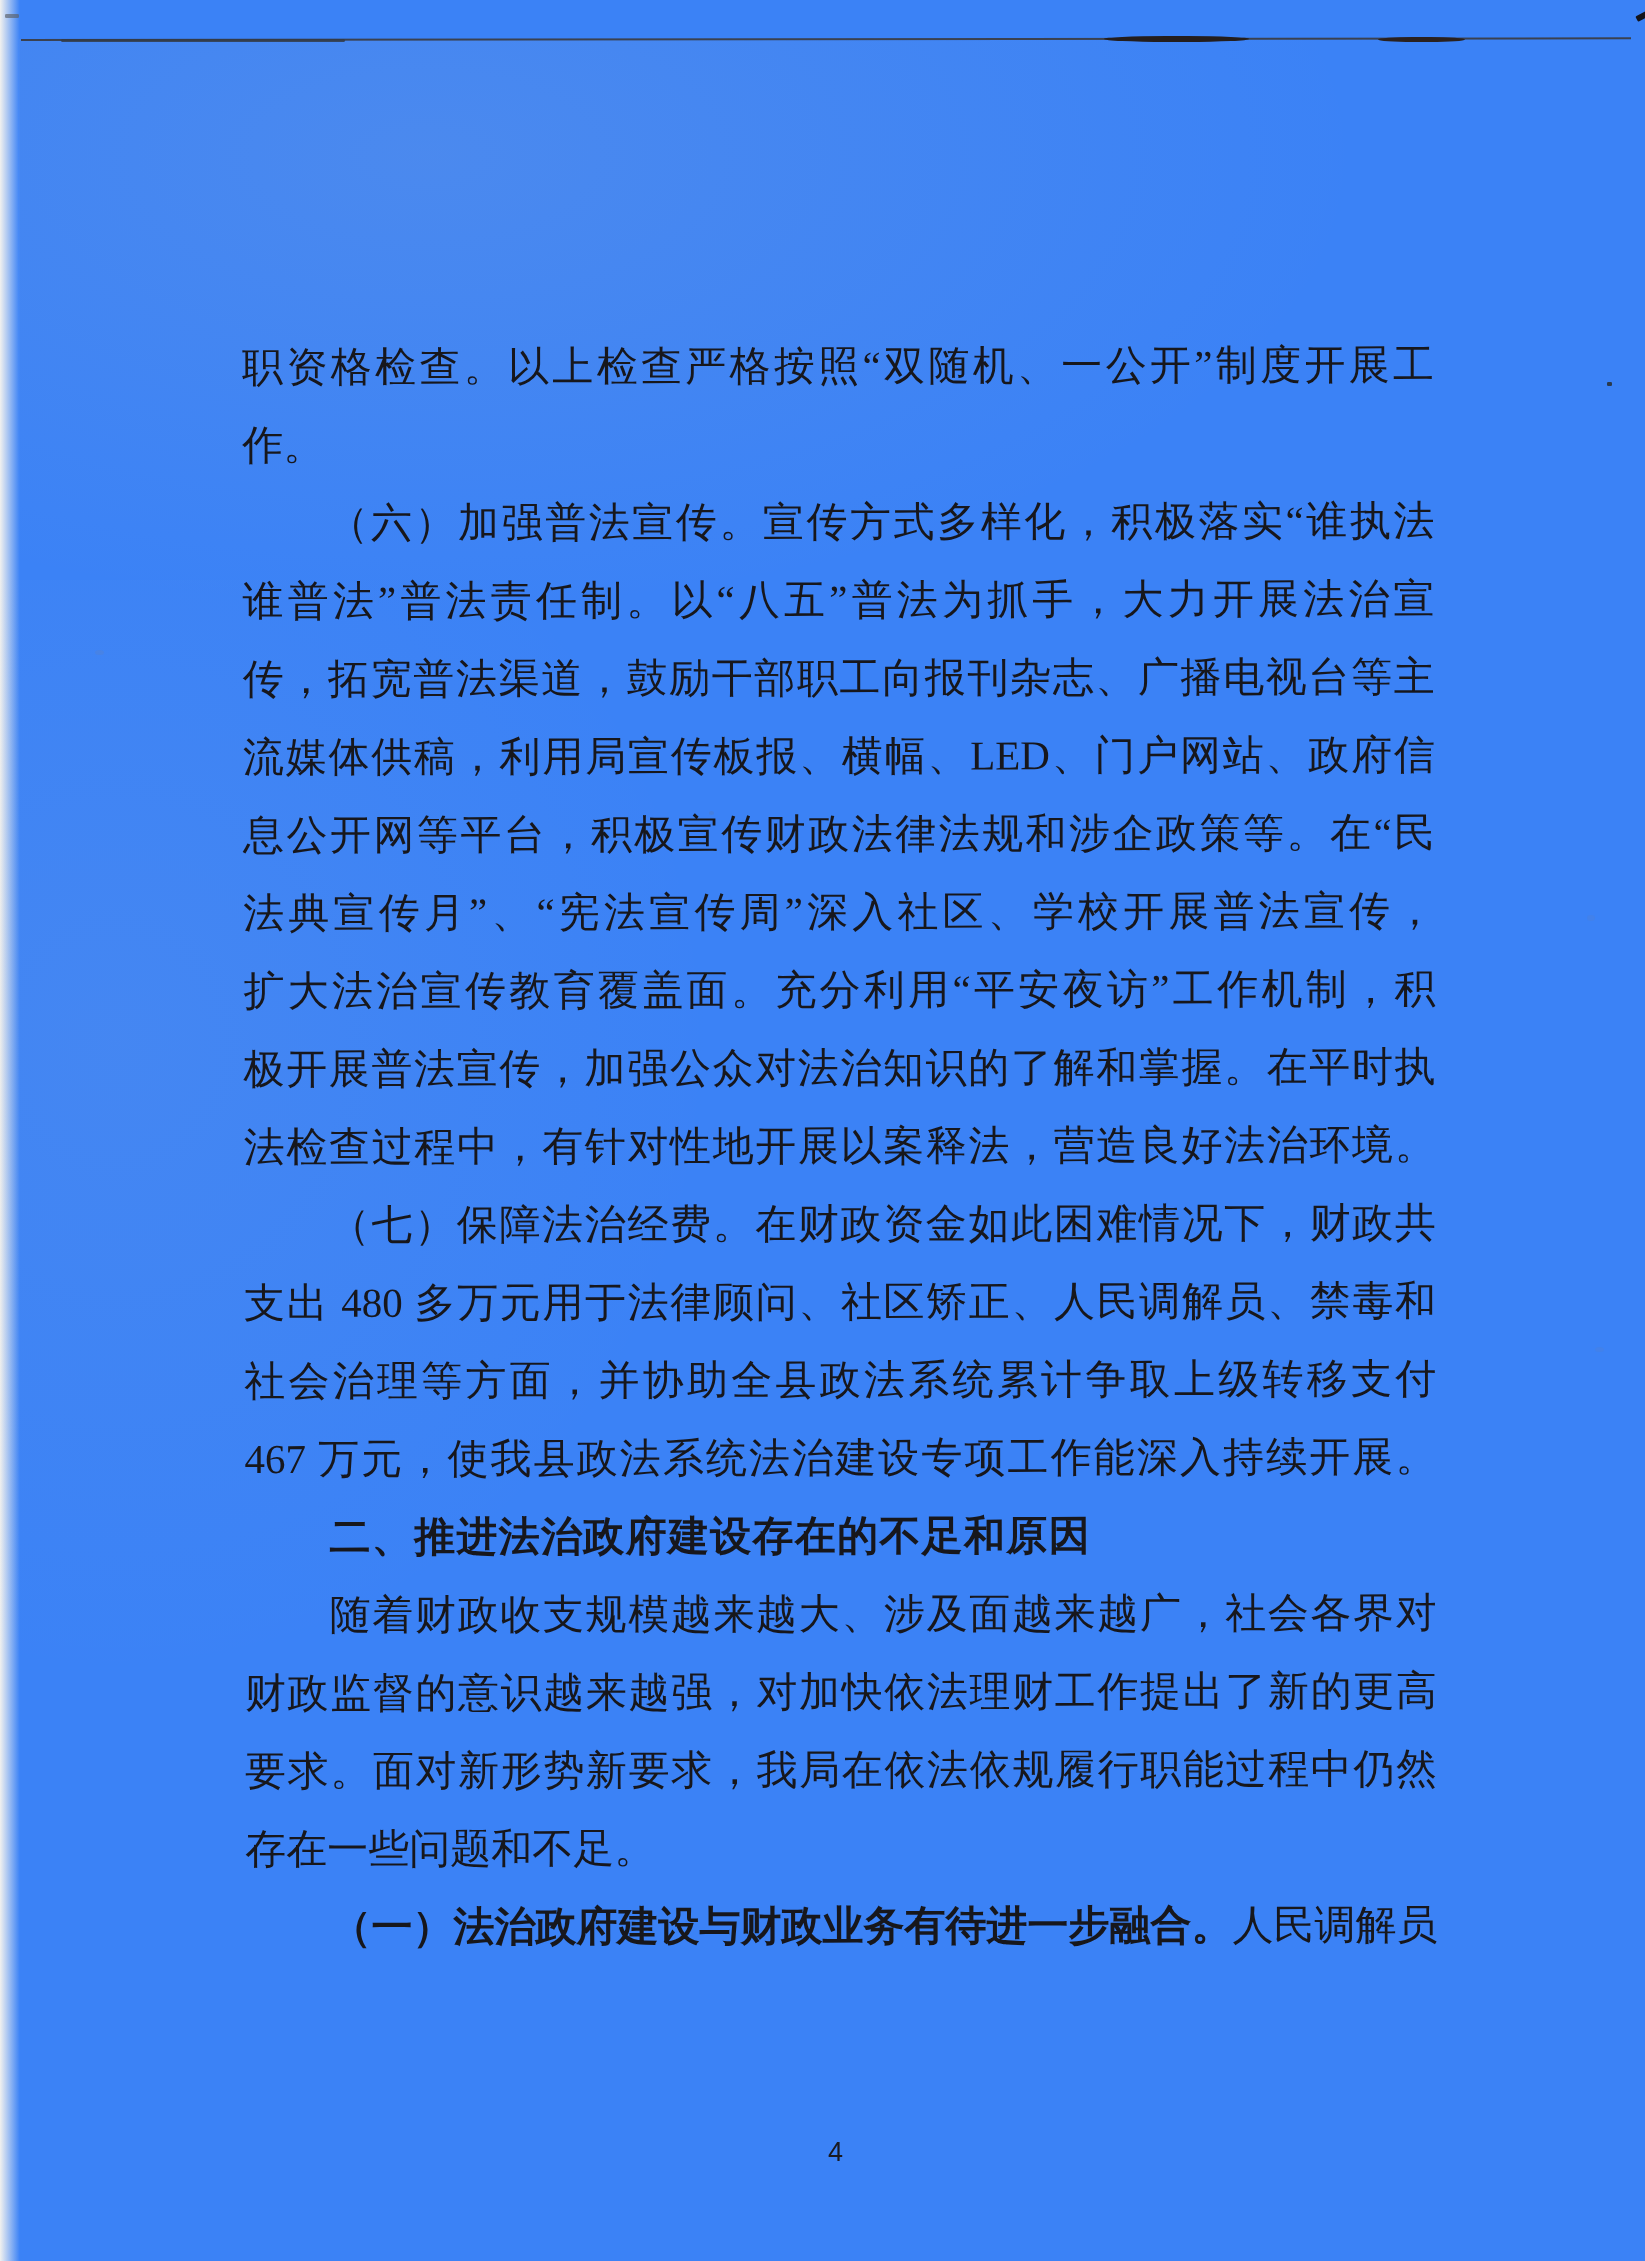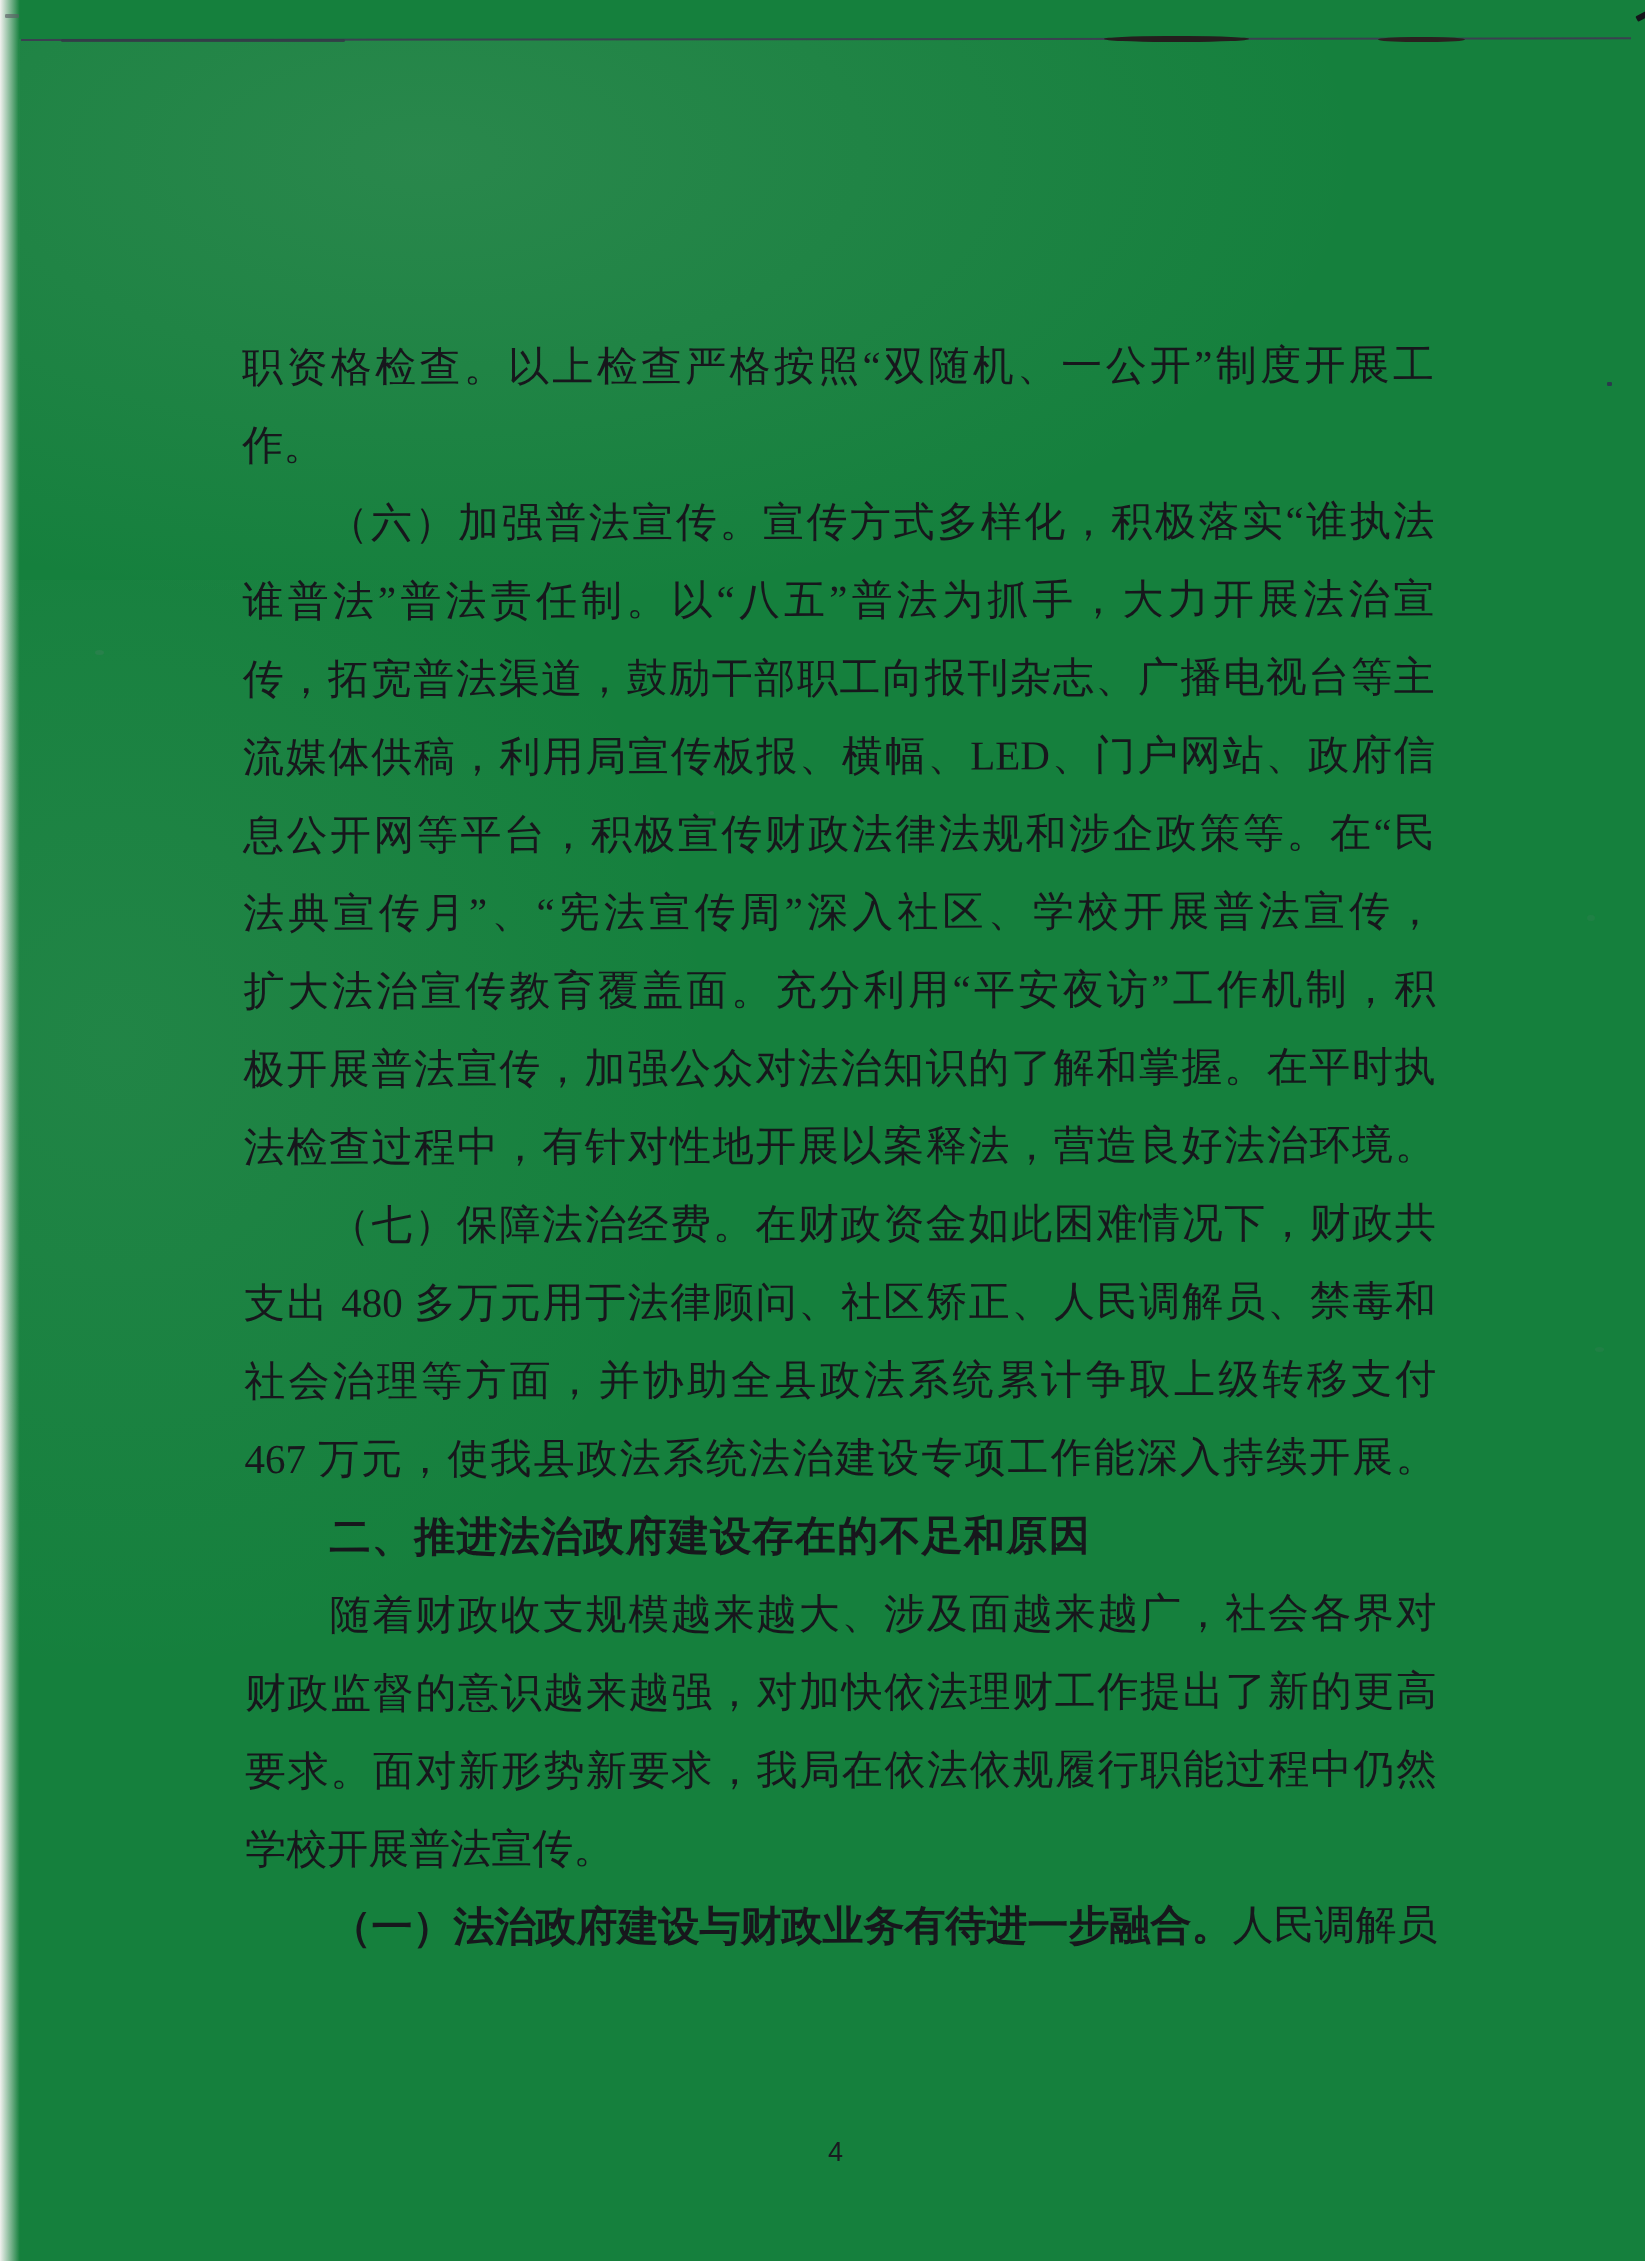--- a/index.html
+++ b/index.html
@@ -1,20 +1,20 @@
 <!DOCTYPE html>
 <html style="font-size:10.3px"><head>
 <meta charset="utf-8">
 <style>
   html, body { margin: 0; padding: 0; background: #ffffff; }
   .page {
     position: relative;
     width: 1645px;
     height: 2261px;
-    background: #15803d;
+    background: #3b82f6;
     overflow: hidden;
     font-family: "Liberation Serif", "DejaVu Serif", serif;
   }
   
   .texture-a {
     position: absolute; left: 19.3px; top: 39px; width: 1354px; height: 580px;
     background: radial-gradient(ellipse at 30% 20%, rgba(190,190,184,0.12), rgba(190,190,184,0) 70%);
     pointer-events: none;
   }
   .texture-b {
@@ -117,19 +117,19 @@
       <div class="line"><span>极开展普法宣传，加强公众对法治知识的了解和掌握。在平时执</span></div>
       <div class="line"><span>法检查过程中，有针对性地开展以案释法，营造良好法治环境。</span></div>
       <div class="line ind"><span>（七）保障法治经费。在财政资金如此困难情况下，财政共</span></div>
       <div class="line"><span>支出 480 多万元用于法律顾问、社区矫正、人民调解员、禁毒和</span></div>
       <div class="line"><span>社会治理等方面，并协助全县政法系统累计争取上级转移支付</span></div>
       <div class="line"><span>467 万元，使我县政法系统法治建设专项工作能深入持续开展。</span></div>
       <div class="line heading ind nj"><span class="bold">二、推进法治政府建设存在的不足和原因</span></div>
       <div class="line ind"><span>随着财政收支规模越来越大、涉及面越来越广，社会各界对</span></div>
       <div class="line"><span>财政监督的意识越来越强，对加快依法理财工作提出了新的更高</span></div>
       <div class="line"><span>要求。面对新形势新要求，我局在依法依规履行职能过程中仍然</span></div>
-      <div class="line nj"><span>学校开展普法宣传。</span></div>
+      <div class="line nj"><span>存在一些问题和不足。</span></div>
       <div class="line ind"><span class="bold">（一）法治政府建设与财政业务有待进一步融合。</span><span>人民调解员</span></div>
     </div>
 
   <div class="page-num">4</div>
 </div>
 
 
 </body></html>

